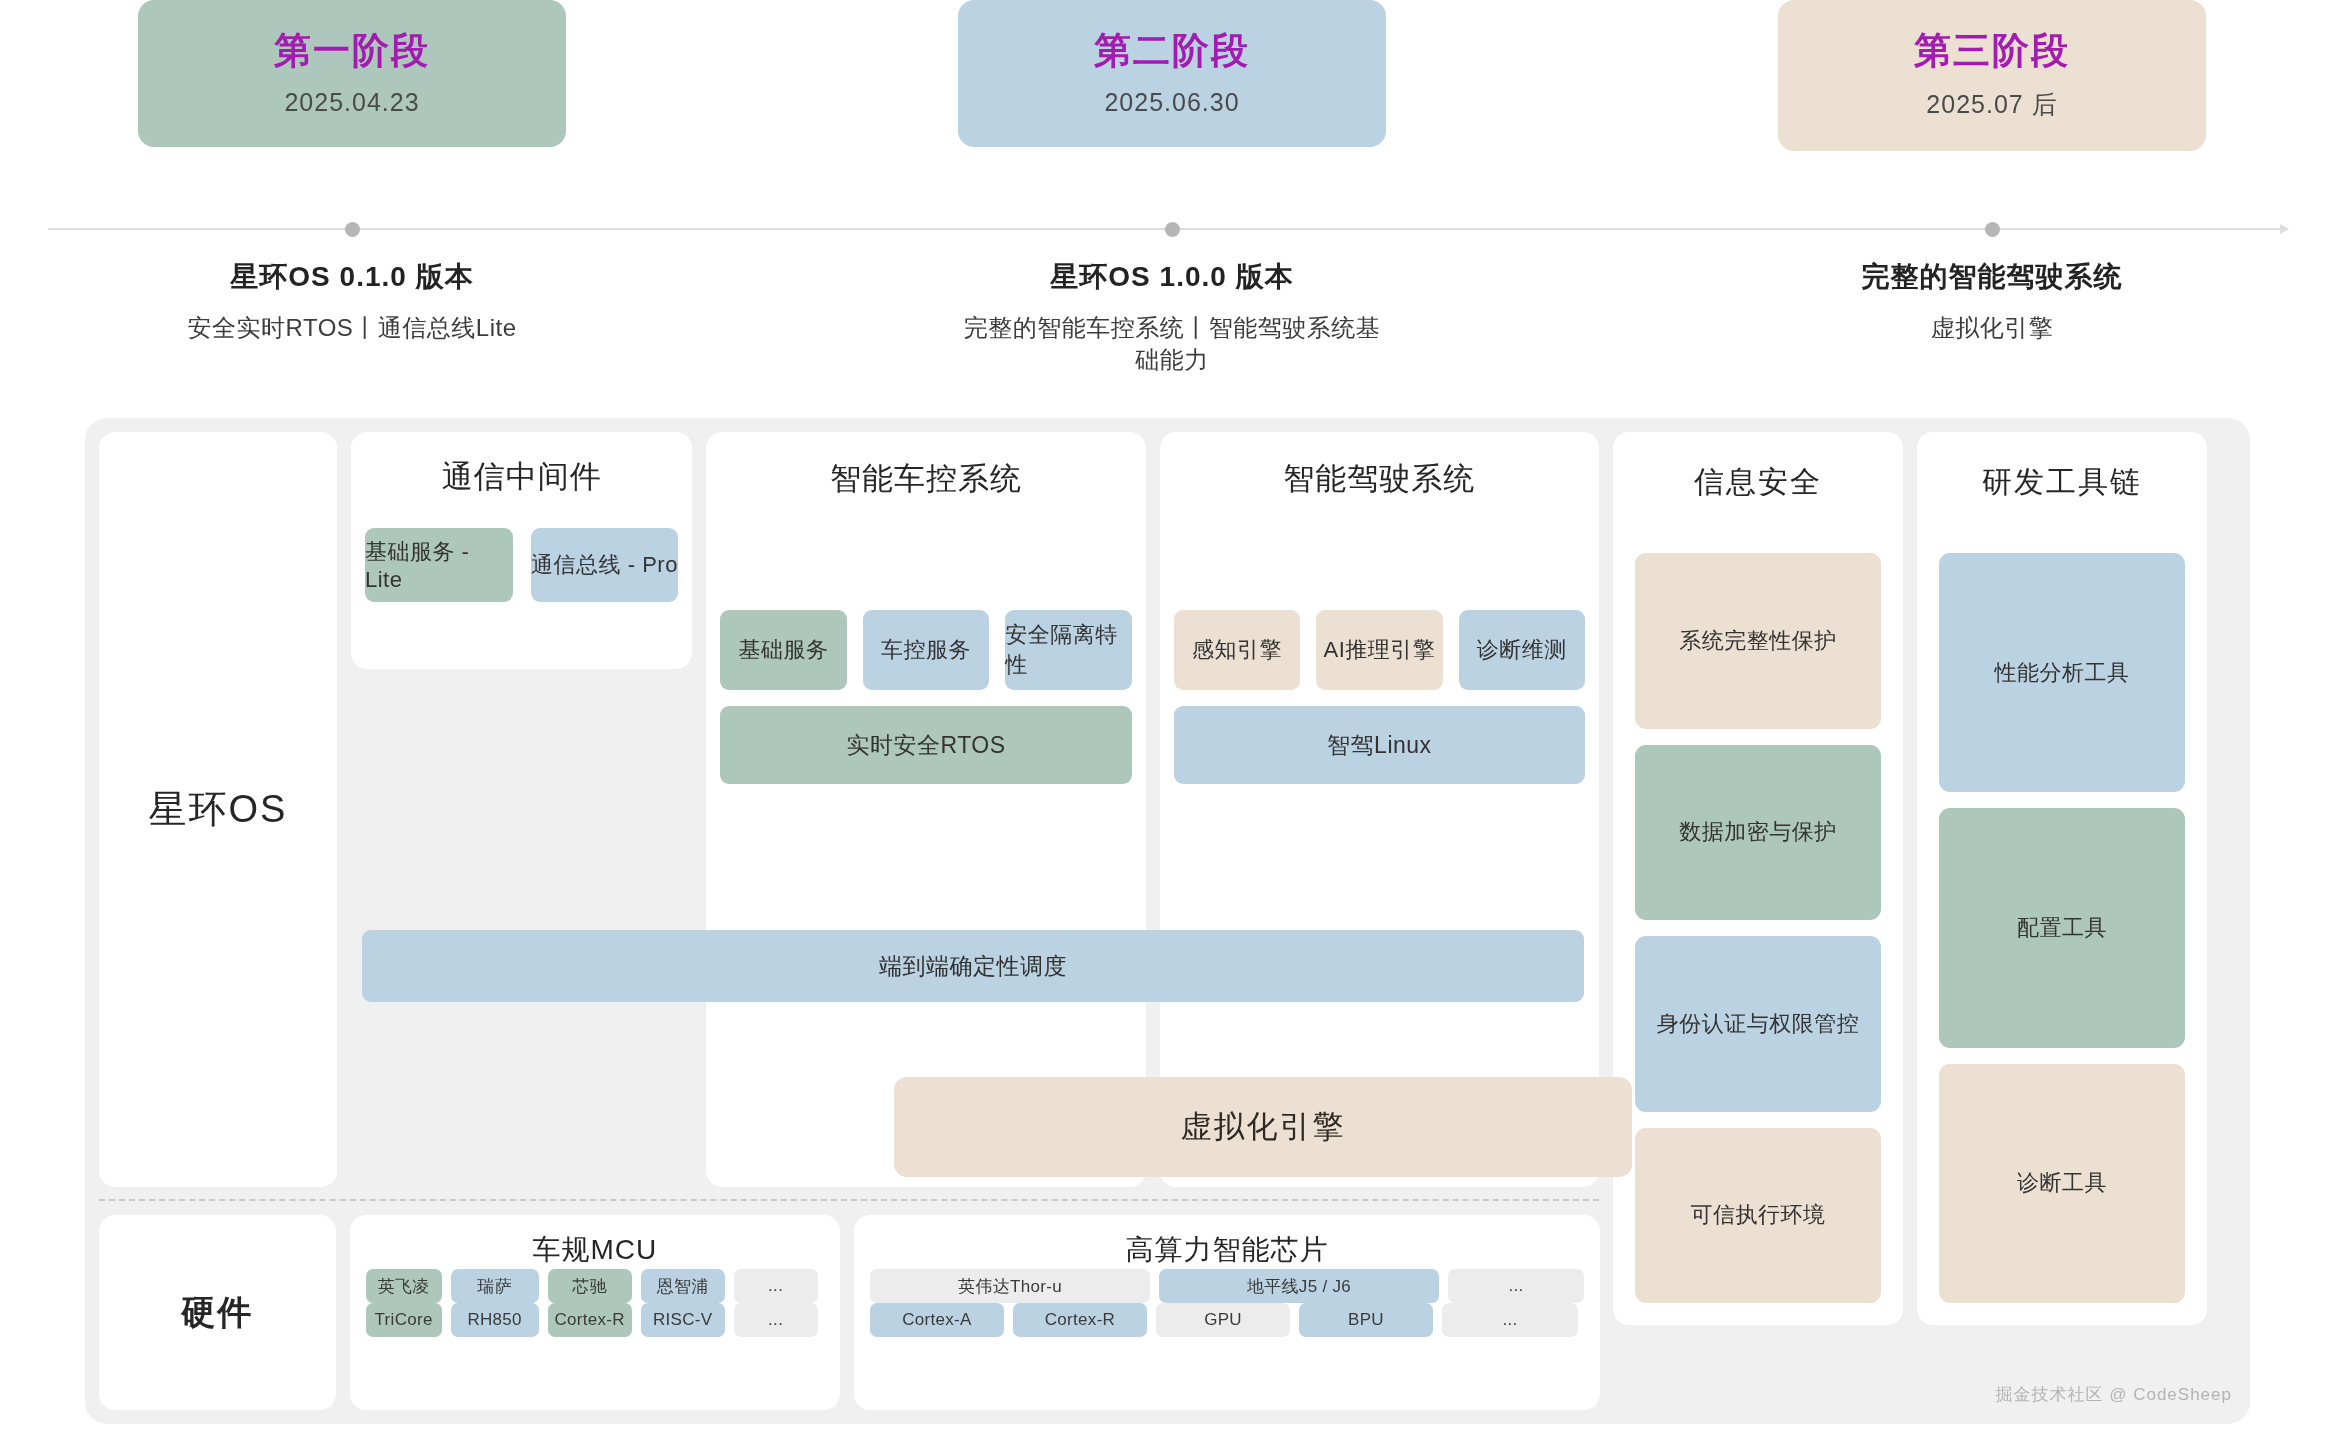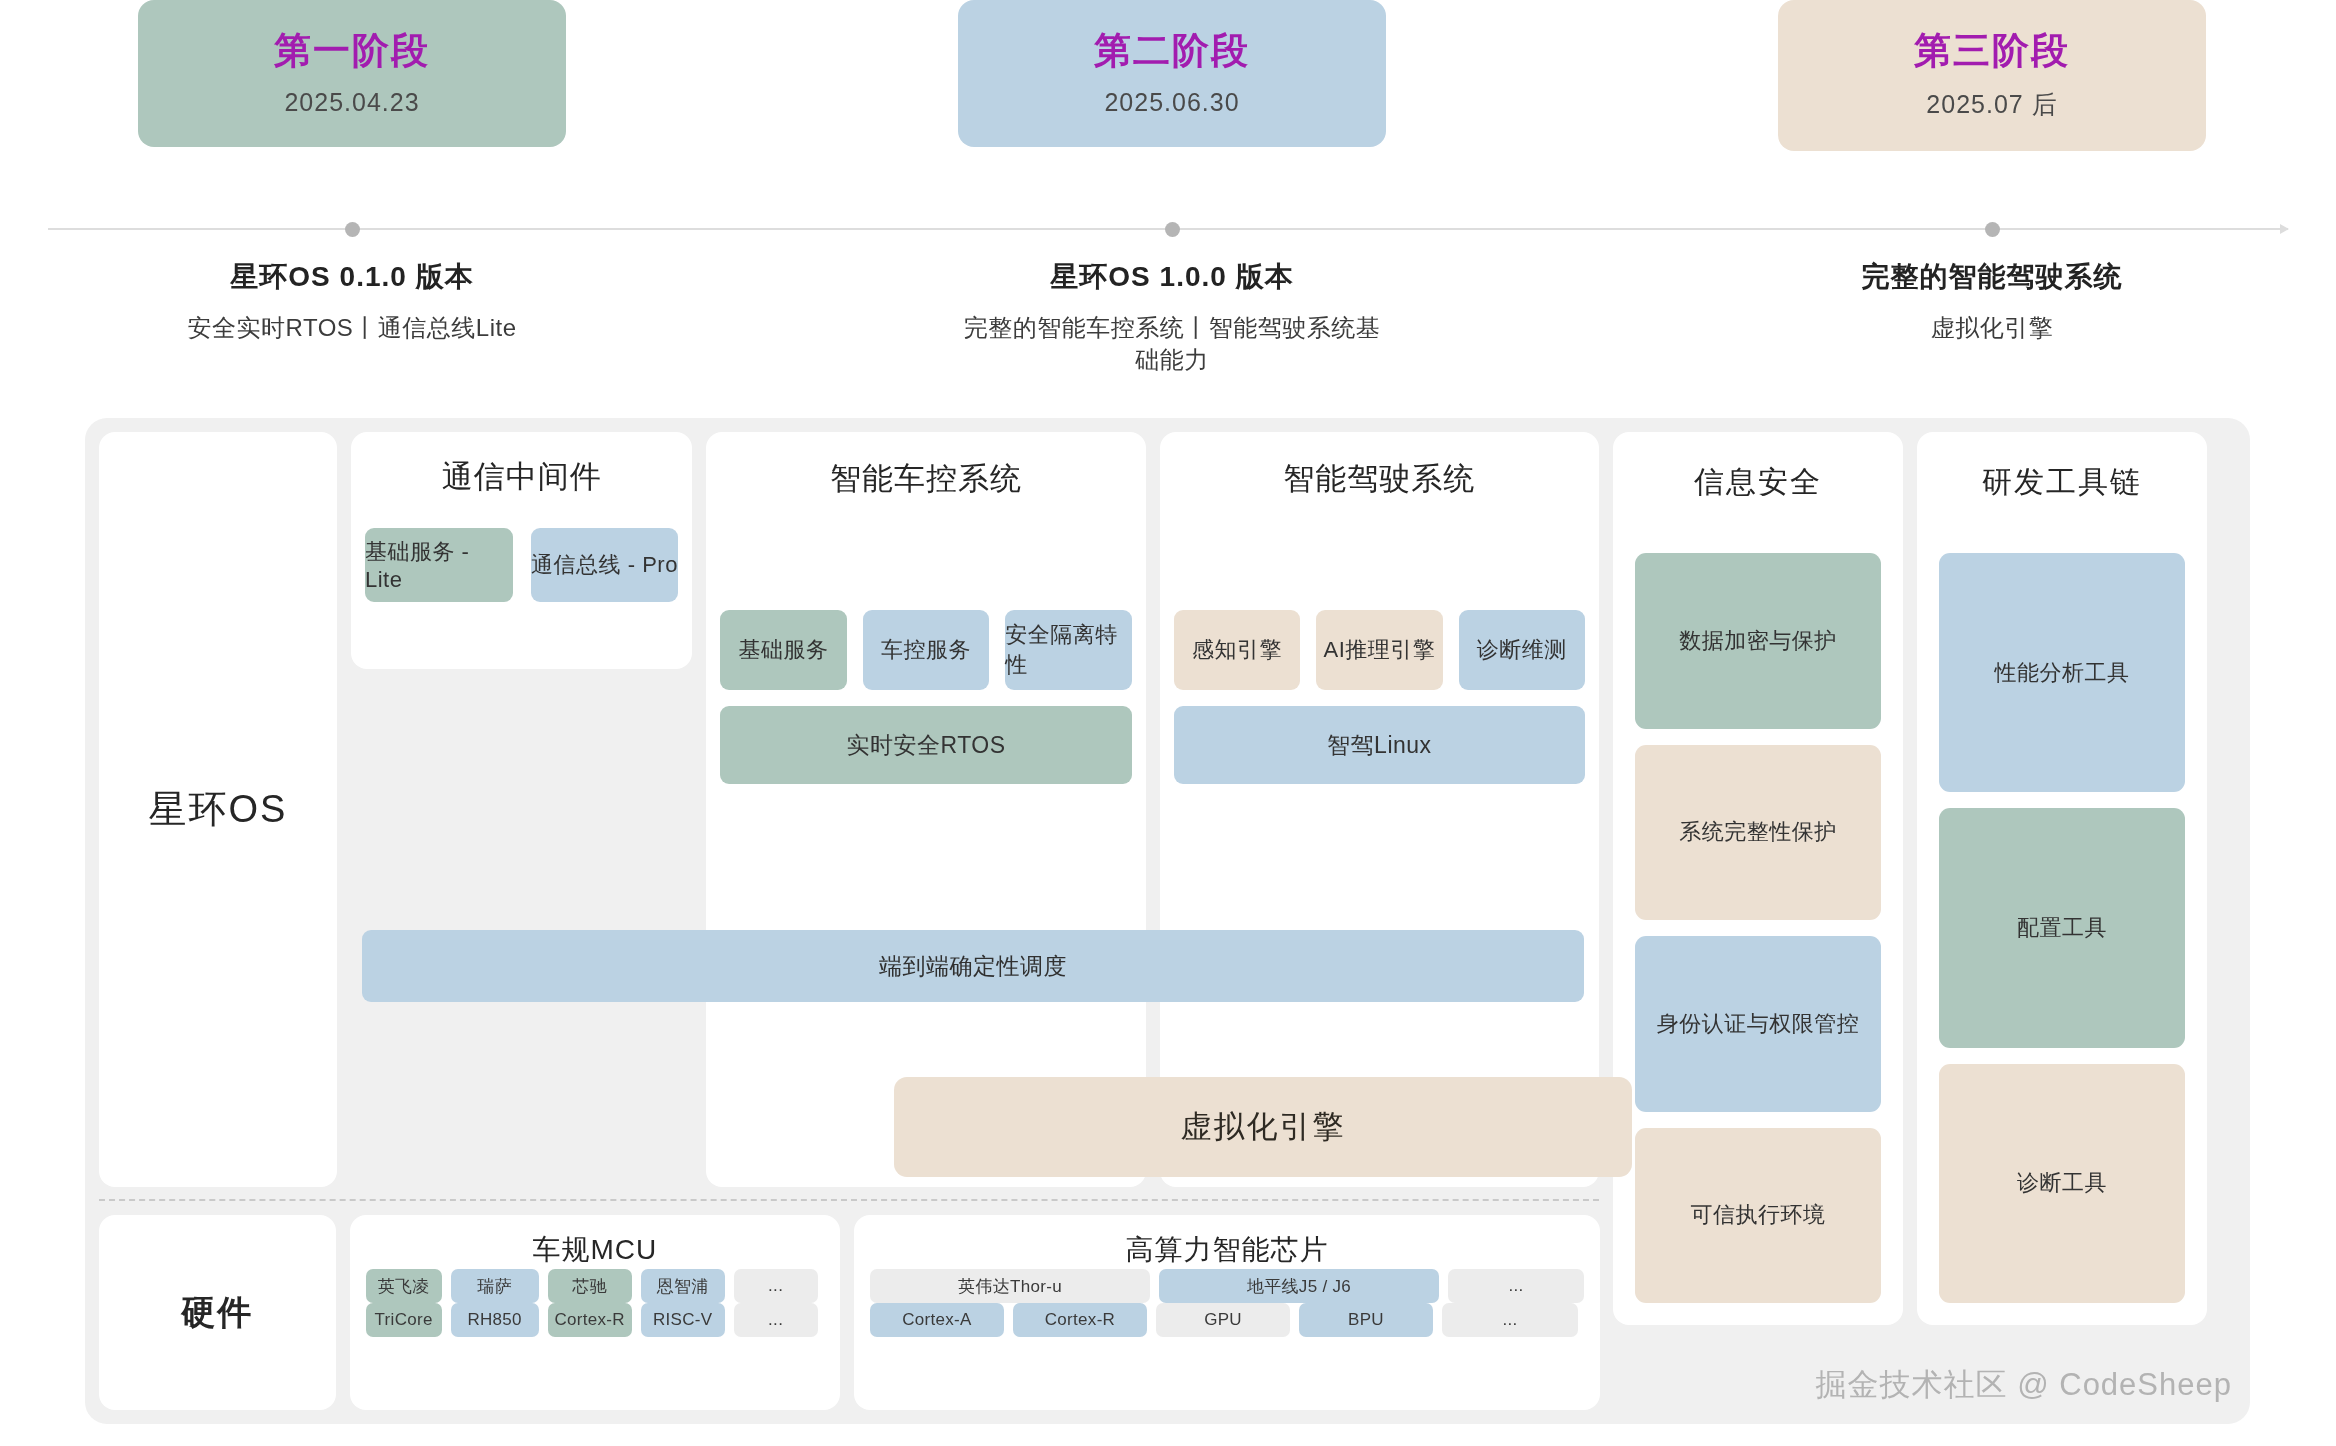--- a/index.html
+++ b/index.html
@@ -141,21 +141,21 @@
   .hw-title { text-align: center; font-size: 28px; color: #262626; letter-spacing: 1px; }
   .tag-row { display: flex; gap: 9px; }
   .tag {
     height: 34px; border-radius: 7px;
     display: flex; align-items: center; justify-content: center;
     font-size: 17px; color: #3a3a3a; letter-spacing: 0.3px;
   }
 
   .watermark {
     position: absolute; right: 18px; bottom: 18px;
-    font-size: 31px; color: #b3b3b3; letter-spacing: 1px;
+    font-size: 17px; color: #b3b3b3; letter-spacing: 1px;
     z-index: 20;
   }
 </style>
 </head>
 <body>
 
 <div class="page">
 
   <div class="timeline">
     <div class="tl-axis"></div>
@@ -234,22 +234,22 @@
                 <div class="chip" id="ds2" style="background: rgb(187, 210, 227);">诊断维测</div>
               </div>
               <div class="wide-bar" id="dsbase" style="background: rgb(187, 210, 227);">智驾Linux</div>
             </div>
           </div>
         </div>
 
         <div class="panel col-panel col-tall">
           <div class="col-title">信息安全</div>
           <div class="col-items">
+            <div class="col-item" id="sec1" style="background: rgb(236, 224, 210);">系统完整性保护</div>
             <div class="col-item" id="sec0" style="background: rgb(174, 199, 189);">数据加密与保护</div>
-            <div class="col-item" id="sec1" style="background: rgb(236, 224, 210);">系统完整性保护</div>
             <div class="col-item" id="sec2" style="background: rgb(187, 210, 227);">身份认证与权限管控</div>
             <div class="col-item" id="sec3" style="background: rgb(236, 224, 210);">可信执行环境</div>
           </div>
         </div>
 
         <div class="panel col-panel col-tall">
           <div class="col-title">研发工具链</div>
           <div class="col-items">
             <div class="col-item" id="tc0" style="background: rgb(187, 210, 227);">性能分析工具</div>
             <div class="col-item" id="tc1" style="background: rgb(174, 199, 189);">配置工具</div>

